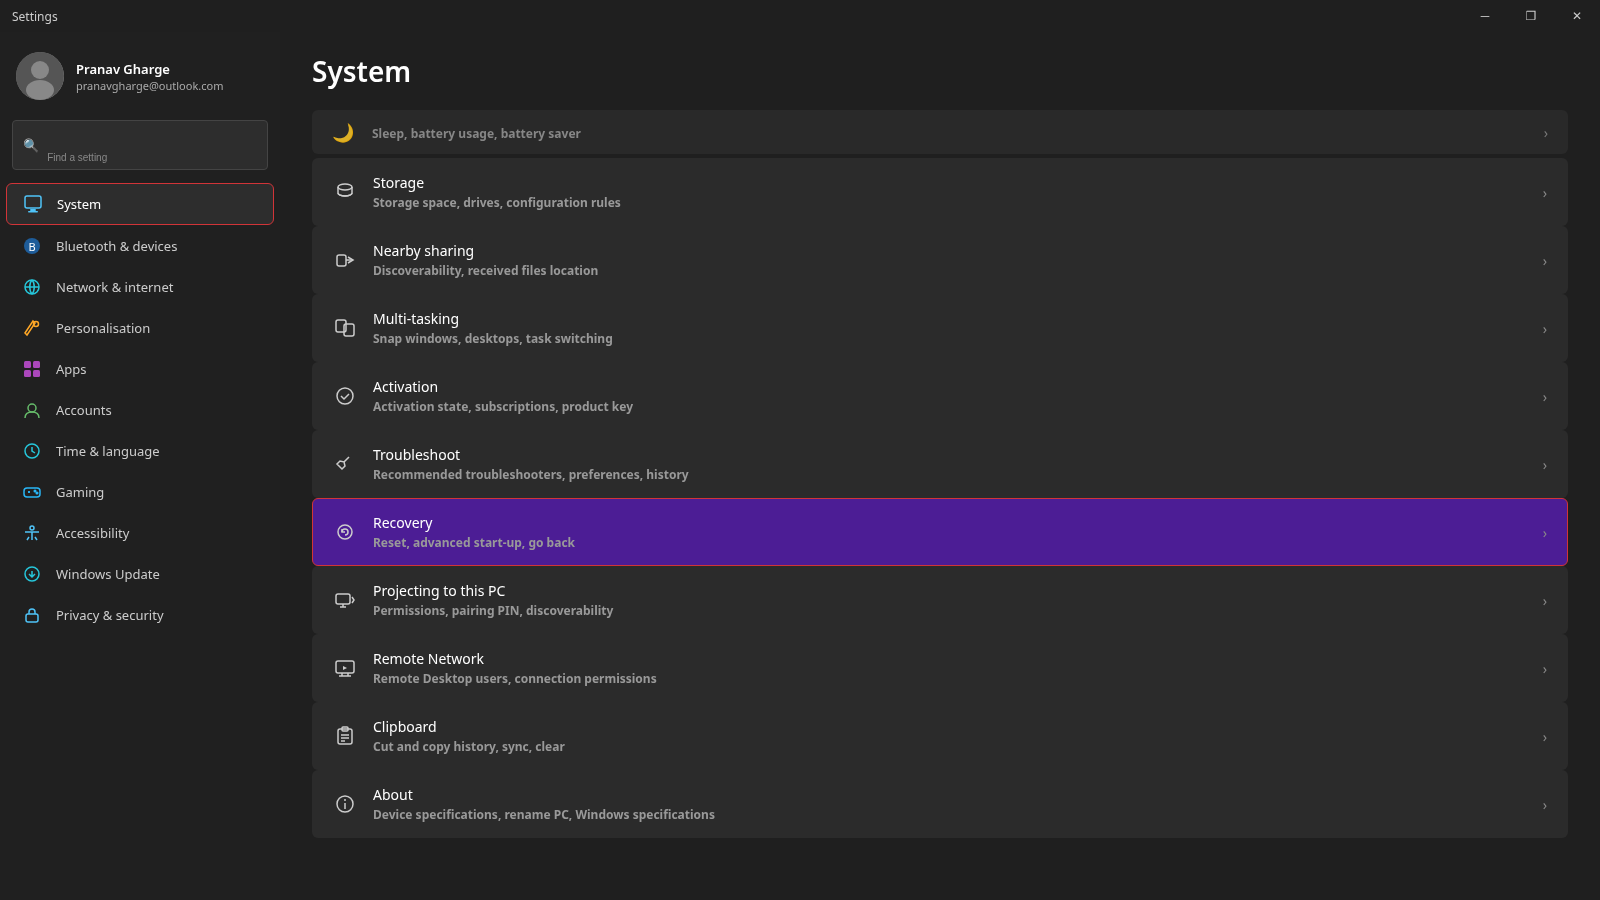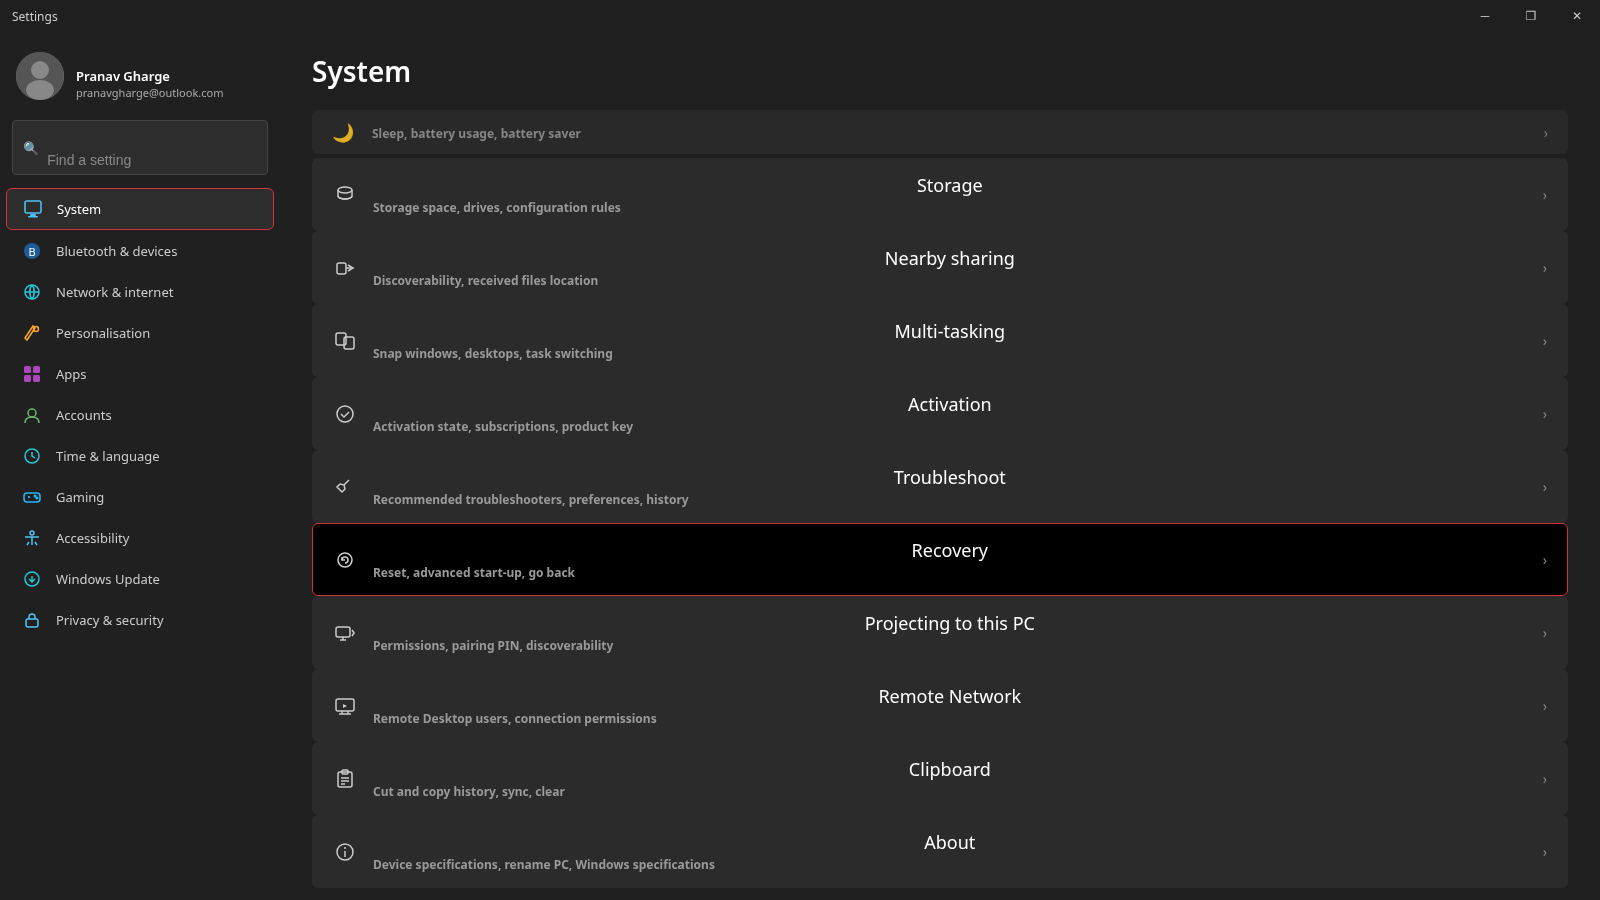--- a/index.html
+++ b/index.html
@@ -60,21 +60,21 @@
       overflow-y: auto;
       flex-shrink: 0;
       padding-bottom: 16px;
     }
     .sidebar::-webkit-scrollbar { width: 4px; }
     .sidebar::-webkit-scrollbar-thumb { background: #555; border-radius: 2px; }
 
     
     .user-profile {
       display: flex;
-      align-items: flex-end;
+      align-items: center;
       padding: 20px 16px 16px 16px;
       gap: 12px;
     }
     .user-avatar {
       width: 48px;
       height: 48px;
       border-radius: 50%;
       background: linear-gradient(135deg, #666, #999);
       overflow: hidden;
       flex-shrink: 0;
@@ -99,21 +99,21 @@
       border-radius: 4px;
       padding: 6px 10px;
       gap: 8px;
     }
     .search-icon { color: #aaa; font-size: 13px; }
     .search-input {
       background: transparent;
       border: none;
       outline: none;
       color: #ccc;
-      font-size: 14px;
+      font-size: 10px;
       flex: 1;
       margin-top: 25px;
     }
     .search-input::placeholder { color: #888; }
 
     
     .nav-item {
       display: flex;
       align-items: center;
       padding: 10px 16px;
@@ -175,38 +175,37 @@
       padding: 14px 20px;
       background: #2b2b2b;
       border-radius: 6px;
       cursor: pointer;
       gap: 16px;
       transition: background 0.15s;
       border: 1.5px solid transparent;
     }
     .settings-item.highlighted {
       border: 1.5px solid #d13438;
-      background: #000000;
+      background: #4c1d95;
     }
     .settings-item-icon {
       width: 24px;
       height: 24px;
       display: flex;
       align-items: center;
       justify-content: center;
       font-size: 18px;
       color: #ccc;
       flex-shrink: 0;
     }
     .settings-item-text { flex: 1; }
     .settings-item-title {
-      font-size: 18px;
+      font-size: 14px;
       color: #fff;
       font-weight: 400;
-      text-align: center;
     }
     .settings-item-desc {
       font-size: 12px;
       color: #999;
       margin-top: 2px;
       font-weight: bold;
     }
     .settings-item-chevron {
       color: #888;
       font-size: 14px;

